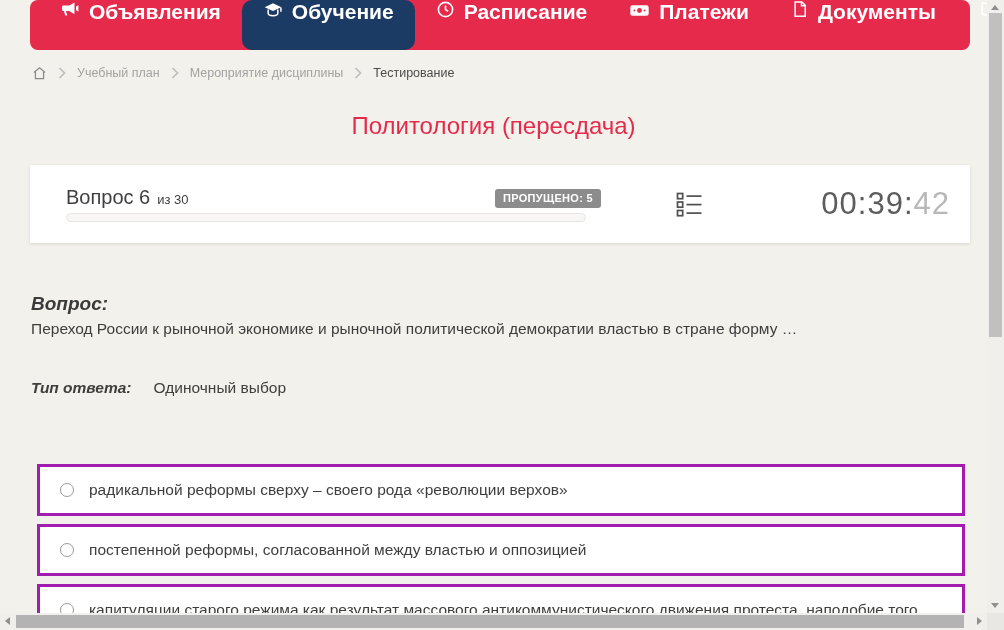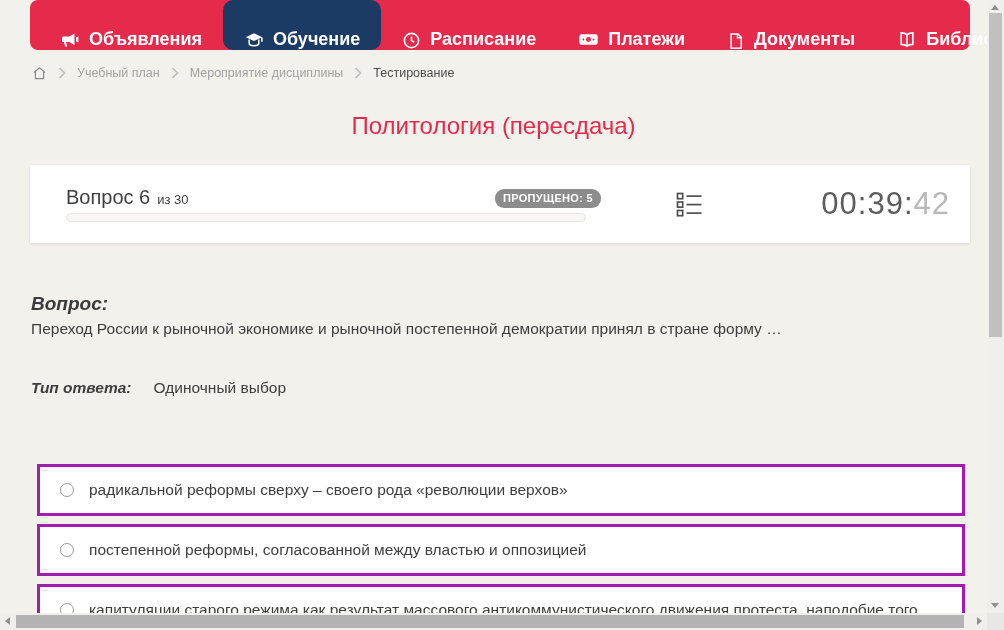--- a/index.html
+++ b/index.html
@@ -16,22 +16,22 @@
     font-family:"Liberation Sans", sans-serif;
     color:var(--txt);
   }
   
   .nav{
     position:absolute;left:30px;top:0;width:940px;height:50px;
     background:var(--red);border-radius:8px;
     display:flex;align-items:stretch;padding:0 10px;
   }
   .nav-item{
-    display:flex;align-items:flex-end;gap:9px;
-    padding:0 21px;color:#fff;font-weight:bold;font-size:18px;
+    display:flex;align-items:flex-start;gap:9px;
+    padding:0 21px;color:#fff;font-weight:bold;font-size:21px;
     border-radius:10px;cursor:pointer;white-space:nowrap;
   }
   .nav-item.active{background:var(--navy);}
   .nicon{display:flex;align-items:center;}
   .nicon svg{display:block;}
   
   .breadcrumb{
     position:absolute;left:32px;top:63px;height:20px;
     display:flex;align-items:center;gap:11px;
     font-size:12.5px;color:#a3a3a3;
@@ -48,21 +48,21 @@
   
   .panel{
     position:absolute;left:30px;top:165px;width:940px;height:78px;
     background:#fff;box-shadow:0 1px 3px rgba(0,0,0,.12);
   }
   .q-head{position:absolute;left:36px;top:21px;font-size:20px;color:#3f3f3f;}
   .q-of{font-size:13px;color:#404040;margin-left:7px;}
   .badge{
     position:absolute;left:465px;top:24px;
     background:#8c8c8c;color:#fff;font-size:11px;font-weight:bold;
-    padding:4px 8px;border-radius:9px;letter-spacing:.3px;line-height:1;
+    padding:4px 8px;border-radius:3px;letter-spacing:.3px;line-height:1;
   }
   .progress{
     position:absolute;left:36px;top:48px;width:520px;height:9px;
     background:#f8f7f5;border:1px solid #e6e4e0;border-radius:5px;overflow:hidden;
   }
   .progress-fill{height:100%;width:0;background:var(--red);}
   .qlist-btn{position:absolute;left:646px;top:26px;cursor:pointer;}
   .timer{
     position:absolute;right:20px;top:21px;
     font-size:31px;font-weight:300;color:#5d5d5d;letter-spacing:1px;
@@ -209,21 +209,21 @@
           <line x1="10.5" y1="22.1" x2="25.5" y2="22.1"></line>
       </svg>
     </span>
   </div>
   <div class="timer">
     <span>00:39:</span><span class="secs">42</span>
   </div>
 </div>
 
 <div class="q-label">Вопрос:</div>
-<div class="q-text">Переход России к рыночной экономике и рыночной постепенной демократии принял в стране форму …</div>
+<div class="q-text">Переход России к рыночной экономике и рыночной политической демократии властью в стране форму …</div>
 <div class="q-type">
   <b>Тип ответа:</b><span>Одиночный выбор</span>
 </div>
 
 <div class="options">
   <div class="option">
     <span class="radio"></span>
     <span class="option-label">радикальной реформы сверху – своего рода «революции верхов»</span>
   </div>
   <div class="option">

